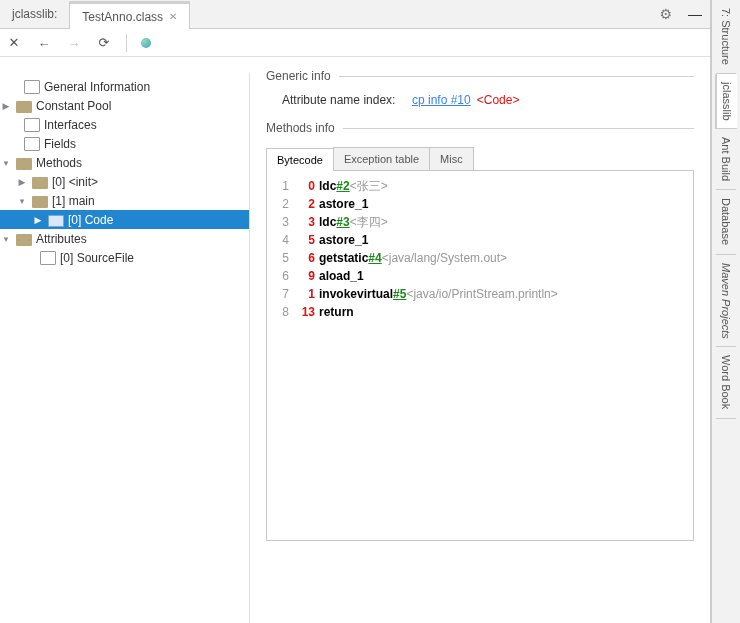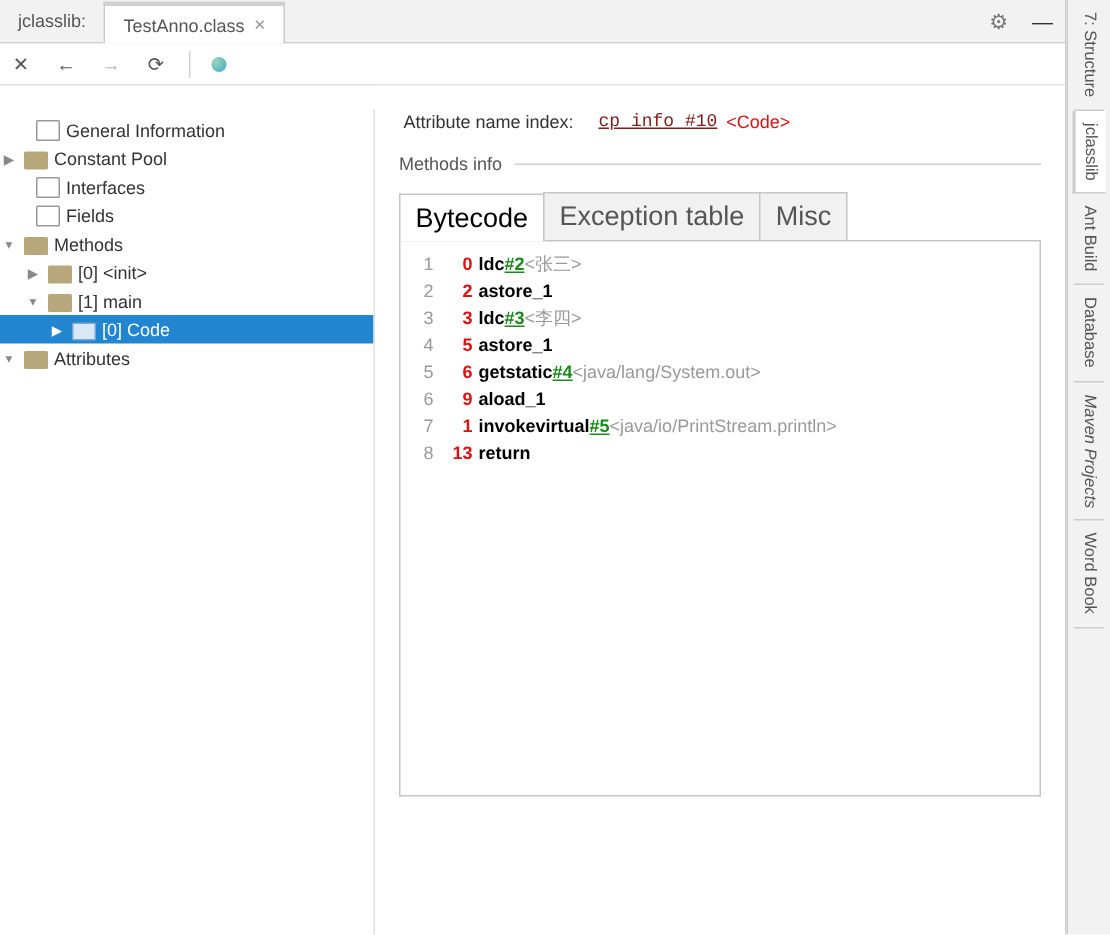--- a/index.html
+++ b/index.html
@@ -29,28 +29,28 @@
   .node .ic { width: 16px; height: 14px; margin: 0 4px; display: inline-block; position: relative; }
   .ic.file::before { content: ""; position: absolute; inset: 0; border: 1px solid #999; background: #fff; border-radius: 1px; }
   .ic.folder::before { content: ""; position: absolute; left: 0; right: 0; top: 2px; bottom: 0; background: #b8a77a; border-radius: 1px; }
   .ic.folder-sel::before { content: ""; position: absolute; left: 0; right: 0; top: 2px; bottom: 0; background: #d8e8f8; border: 1px solid #7aa7d0; border-radius: 1px; }
   .node.sel { background: #2185d0; color: #fff; }
   .node.sel .tw { color: #fff; }
 
   .detail-pane { flex: 1; background: #fff; padding: 12px 16px; overflow: auto; font-size: 12px; color: #333; }
   .section-title { display: flex; align-items: center; margin-bottom: 10px; color: #555; }
   .section-title .line { flex: 1; height: 1px; background: #d0d0d0; margin-left: 8px; }
-  .kv-row { display: flex; align-items: center; margin: 5px 3px; }
+  .kv-row { display: flex; align-items: center; margin: 5px 16px; }
   .kv-row .k { width: 130px; color: #333; }
-  .kv-row .link { color: #7f1d1d; text-decoration: underline; cursor: pointer; font-family: Liberation Mono, monospace; }
+  .kv-row .link { color: #3b82f6; text-decoration: underline; cursor: pointer; }
   .kv-row .val-red { color: #d11; margin-left: 6px; }
   .kv-row .val-redv { color: #d11; margin-left: 24px; }
 
   .sub-tabs { margin-top: 12px; border-bottom: 1px solid #c6c6c6; display: flex; }
-  .sub-tab { padding: 5px 10px; font-size: 18px; border: 1px solid #c6c6c6; border-bottom: none; background: #f1f1f1; margin-right: -1px; cursor: pointer; color: #555; }
+  .sub-tab { padding: 5px 10px; font-size: 11px; border: 1px solid #c6c6c6; border-bottom: none; background: #f1f1f1; margin-right: -1px; cursor: pointer; color: #555; }
   .sub-tab.active { background: #fff; position: relative; top: 1px; color: #000; }
 
   .code-area { border: 1px solid #c6c6c6; border-top: none; padding: 6px 8px; font-family: "Courier New", monospace; font-size: 12px; line-height: 18px; height: 370px; overflow: auto; }
   .ln { display: flex; white-space: pre; }
   .ln .rn { width: 14px; text-align: right; color: #999; margin-right: 6px; }
   .ln .off { color: #d11; font-weight: bold; min-width: 20px; text-align: right; margin-right: 4px;}
   .ln .op { color: #000; font-weight: bold; }
   .ln .ref { color: #1a8a1a; font-weight: bold; text-decoration: underline; }
   .ln .cmt { color: #999; }
 </style>
@@ -119,23 +119,32 @@
       <div class="node sel" style="padding-left:32px">
           <span class="tw">▶</span>
           <span class="ic folder-sel"></span>
           <span>[0] Code</span>
         </div>
       <div class="node" style="padding-left:0px">
           <span class="tw">▾</span>
           <span class="ic folder"></span>
           <span>Attributes</span>
         </div>
+      <div class="node" style="padding-left:24px">
+          <span class="tw"></span>
+          <span class="ic file"></span>
+          <span>[0] SourceFile</span>
+        </div>
     </div>
 
     <div class="detail-pane">
+      <div class="section-title">
+          <span>Generic info</span>
+          <span class="line"></span>
+        </div>
       <div class="kv-row">
         <span class="k">Attribute name index:</span>
         <span class="link">cp info #10</span>
         <span class="val-red">&lt;Code&gt;</span>
       </div>
 
       <div class="section-title" style="margin-top:14px">
           <span>Methods info</span>
           <span class="line"></span>
         </div>

